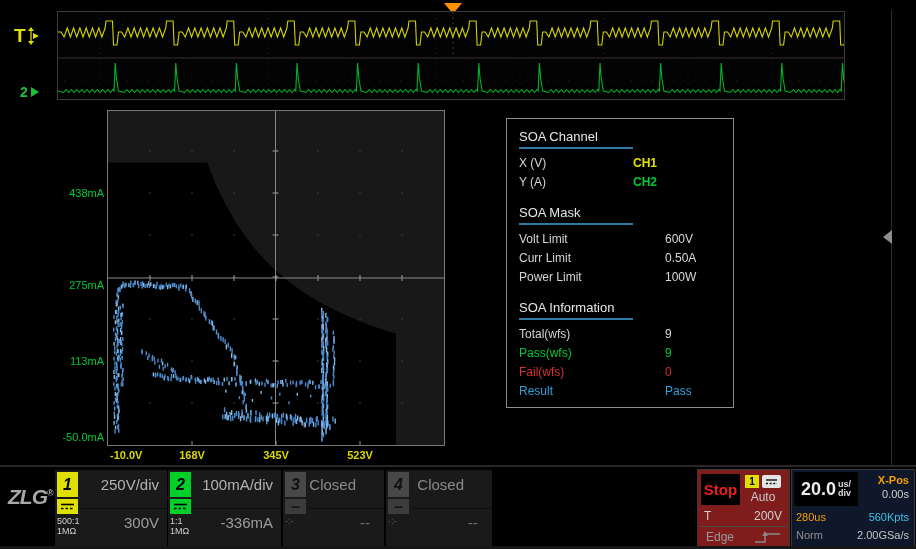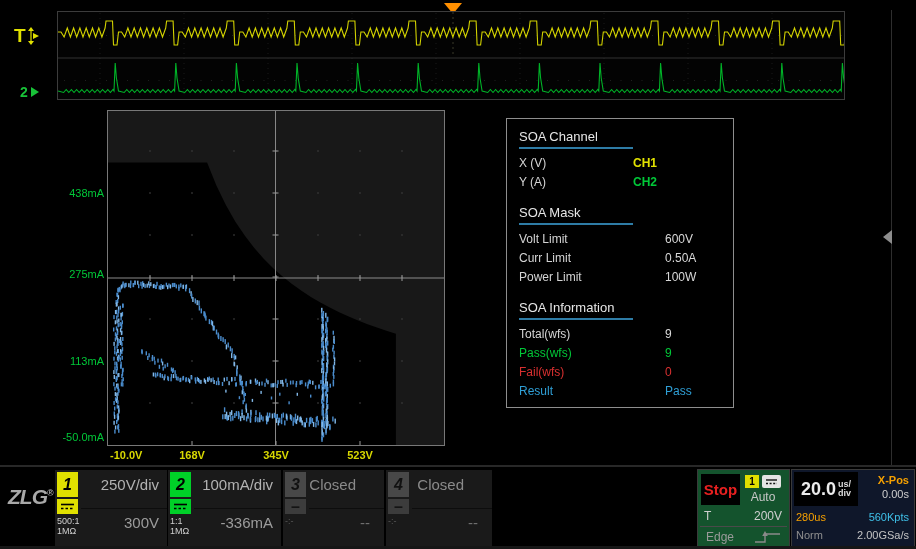--- a/index.html
+++ b/index.html
@@ -45,21 +45,21 @@
     font-style:italic;color:#000;display:flex;align-items:center;justify-content:center;}
   .ch-coup{position:absolute;left:2px;top:29px;width:21px;height:15px;display:flex;align-items:center;justify-content:center;}
   .ch-probe{position:absolute;left:2px;top:46px;font-size:9px;line-height:10px;color:#cfcfcf;white-space:nowrap;}
   .ch-probe.dim{color:#585858;}
   .ch-scale{position:absolute;right:8px;top:6px;font-size:15px;color:#b2b2b2;}
   .ch-scale.closed{color:#8a8a8a;right:28px;}
   .ch-off{position:absolute;right:8px;top:44px;font-size:15px;color:#9c9c9c;}
   .ch-off.closed{color:#6e6e6e;right:14px;}
   .ch-div{position:absolute;left:26px;right:0;top:38px;height:1px;background:#0d0d0d;}
   
-  #trig-block{position:absolute;left:697px;top:2px;width:93px;height:78px;background:#14532d;
+  #trig-block{position:absolute;left:697px;top:2px;width:93px;height:78px;background:#7f1d1d;
     border:1px solid #3a3a3a;box-sizing:border-box;}
   #stop-box{position:absolute;left:3px;top:4px;width:39px;height:31px;background:#000;
     display:flex;align-items:center;justify-content:center;color:#e82020;font-size:15px;font-weight:bold;}
   #trig-src{position:absolute;left:47px;top:5px;width:14px;height:13px;background:#e0e000;color:#000;
     font-size:10px;font-weight:bold;display:flex;align-items:center;justify-content:center;}
   #trig-coup{position:absolute;left:64px;top:5px;width:19px;height:13px;background:#e4e4e4;border-radius:2px;
     display:flex;align-items:center;justify-content:center;}
   #trig-mode{position:absolute;left:44px;top:20px;width:42px;text-align:center;color:#c8c8c8;font-size:12px;}
   #trig-lvl-lab{position:absolute;left:6px;top:39px;color:#d0d0d0;font-size:12px;}
   #trig-lvl-val{position:absolute;right:7px;top:39px;color:#d0d0d0;font-size:12px;}
@@ -947,21 +947,21 @@
         <rect x="143.7" y="287.9" width="1.4" height="3" fill="#82b8e8"></rect>
         <rect x="152.4" y="279.9" width="1.4" height="3" fill="#82b8e8"></rect>
         <rect x="162.8" y="285.5" width="1.4" height="3" fill="#4a8ccc"></rect>
         <rect x="171.1" y="281.7" width="1.4" height="3" fill="#4a8ccc"></rect>
         <rect x="180.4" y="290.3" width="1.4" height="3" fill="#4a8ccc"></rect>
         <rect x="188.6" y="281.8" width="1.4" height="3" fill="#82b8e8"></rect>
         <rect x="202.0" y="283.6" width="1.4" height="3" fill="#4a8ccc"></rect>
       </svg>
   </div>
   <span class="ylab" style="top:187px">438mA</span>
-  <span class="ylab" style="top:268px">275mA</span>
+  <span class="ylab" style="top:279px">275mA</span>
   <span class="ylab" style="top:355px">113mA</span>
   <span class="ylab" style="top:431px">-50.0mA</span>
   <span class="xlab" style="left:110px">-10.0V</span>
   <span class="xlab ctr" style="left:192px">168V</span>
   <span class="xlab ctr" style="left:276px">345V</span>
   <span class="xlab ctr" style="left:360px">523V</span>
 
   <div id="soa-panel">
     <div class="soa-heading">SOA Channel</div>
     <div class="soa-underline"></div>

